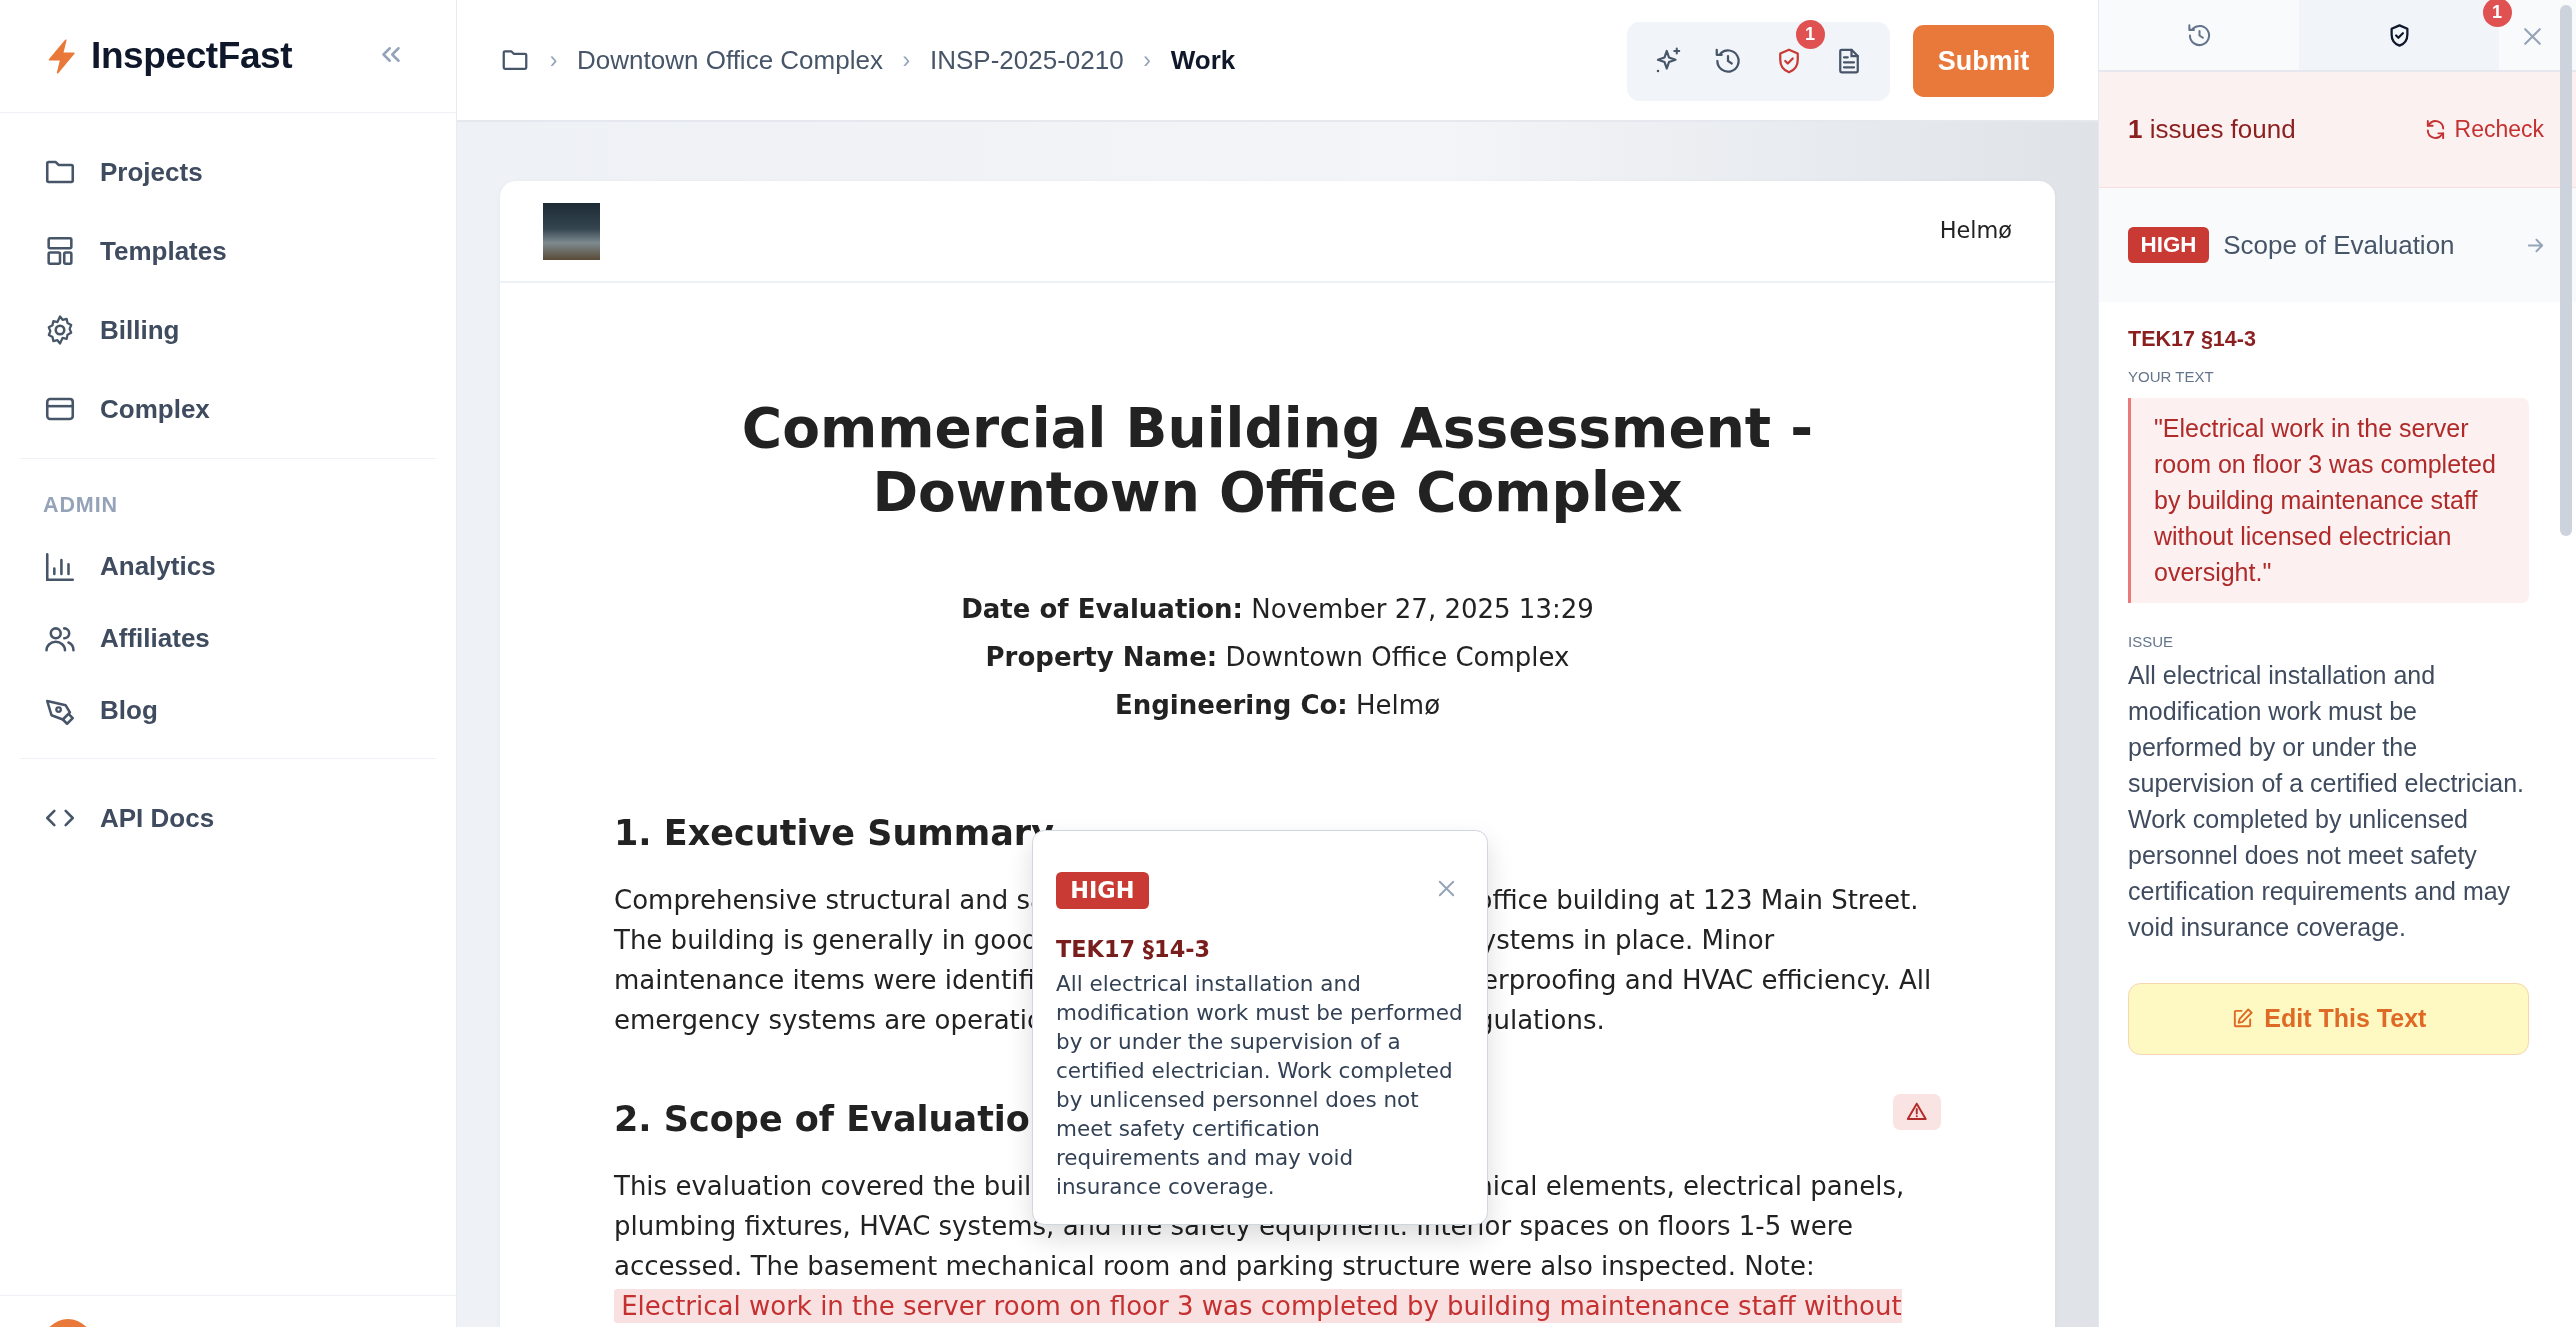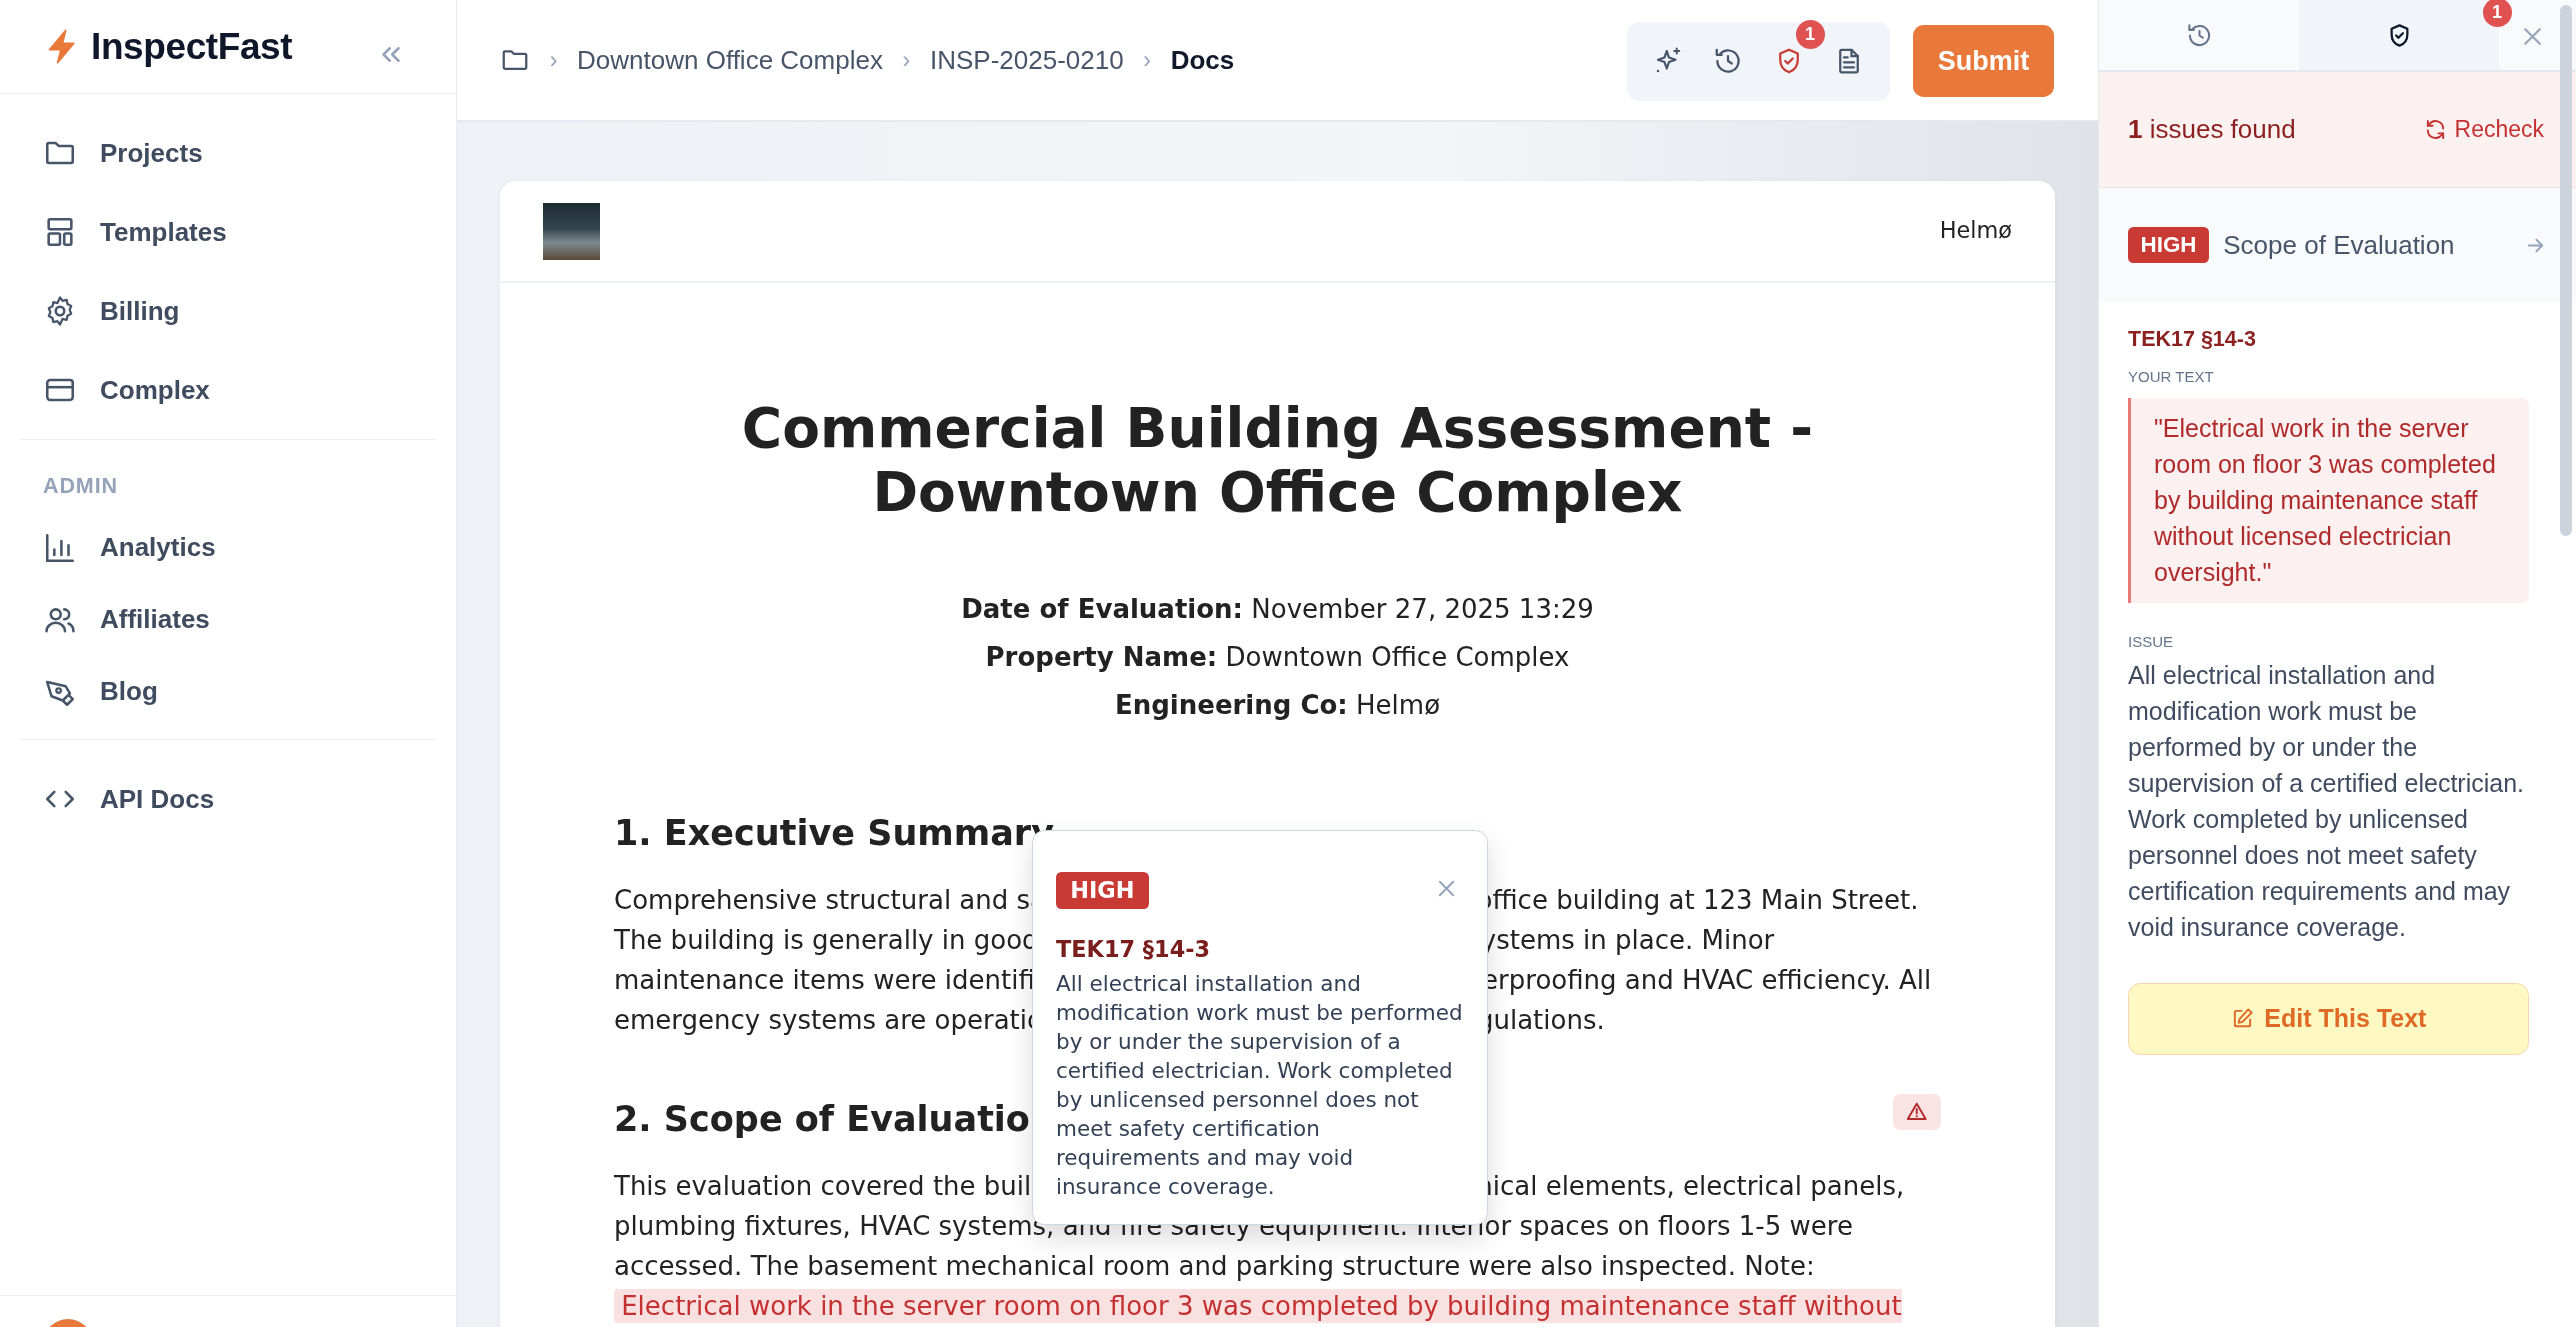--- a/index.html
+++ b/index.html
@@ -1,21 +1,21 @@
 <!DOCTYPE html>
 <html style="font-size:14.3px"><head>
 <meta charset="utf-8">
 <style>
   * { box-sizing: border-box; margin: 0; padding: 0; }
   html, body { width: 2576px; height: 1327px; overflow: hidden; background: #fff; }
   body { font-family: "Liberation Sans", sans-serif; color: #1f2937; position: relative; }
 
   
   .sidebar { position: absolute; left: 0; top: 0; width: 457px; height: 1327px; background: #fff; border-right: 1.8px solid #e8ecf2; }
-  .brand { height: 94px; display: flex; align-items: center; padding-left: 43px; border-bottom: 1.8px solid #eef1f5; position: relative; }
+  .brand { height: 113px; display: flex; align-items: center; padding-left: 43px; border-bottom: 1.8px solid #eef1f5; position: relative; }
   .brand svg { width: 39px; height: 41px; }
   .brand-name { font-size: 37px; font-weight: 700; color: #0f172a; margin-left: 9px; letter-spacing: -0.4px; }
   .collapse { position: absolute; left: 376px; top: 39px; width: 30px; height: 30px; display: flex; align-items: center; justify-content: center; }
   .nav { padding-top: 19.7px; }
   .nav-item { display: flex; align-items: center; height: 79px; padding-left: 43px; cursor: pointer; }
   .nav-item svg { width: 34px; height: 34px; flex: none; }
   .nav-label { font-size: 26px; color: #3f4b5e; font-weight: 600; margin-left: 23px; }
   .nav-sep { height: 1.8px; background: #eef1f5; margin: 9px 19.7px; }
   .nav-section { font-size: 21.5px; color: #94a3b8; font-weight: 600; letter-spacing: 0.9px; padding: 25px 0 12.5px 43px; }
   .admin .nav-item { height: 72px; }
@@ -181,21 +181,21 @@
 <header class="topbar">
   <div class="crumbs">
     <svg class="folder" viewBox="0 0 24 24">
         <path d="M3 6a1 1 0 0 1 1-1h5l2 2h9a1 1 0 0 1 1 1v10a1 1 0 0 1-1 1H4a1 1 0 0 1-1-1z" fill="none" stroke="#475569" stroke-width="1.8" stroke-linejoin="round"></path>
       </svg>
     <span class="crumb-sep">›</span>
     <span class="crumb">Downtown Office Complex</span>
     <span class="crumb-sep">›</span>
     <span class="crumb">INSP-2025-0210</span>
     <span class="crumb-sep">›</span>
-    <span class="crumb current">Docs</span>
+    <span class="crumb current">Work</span>
   </div>
 
   <div class="tools">
     <div class="tool">
       <svg viewBox="0 0 24 24">
           <path d="M11 4l1.8 5.2L18 11l-5.2 1.8L11 18l-1.8-5.2L4 11l5.2-1.8z" fill="none" stroke="#475569" stroke-width="1.8" stroke-linejoin="round"></path>
           <path d="M19 2v4M17 4h4" stroke="#475569" stroke-width="1.6" stroke-linecap="round"></path>
           <circle cx="4" cy="20" r="1" fill="#475569"></circle>
         </svg>
     </div>

